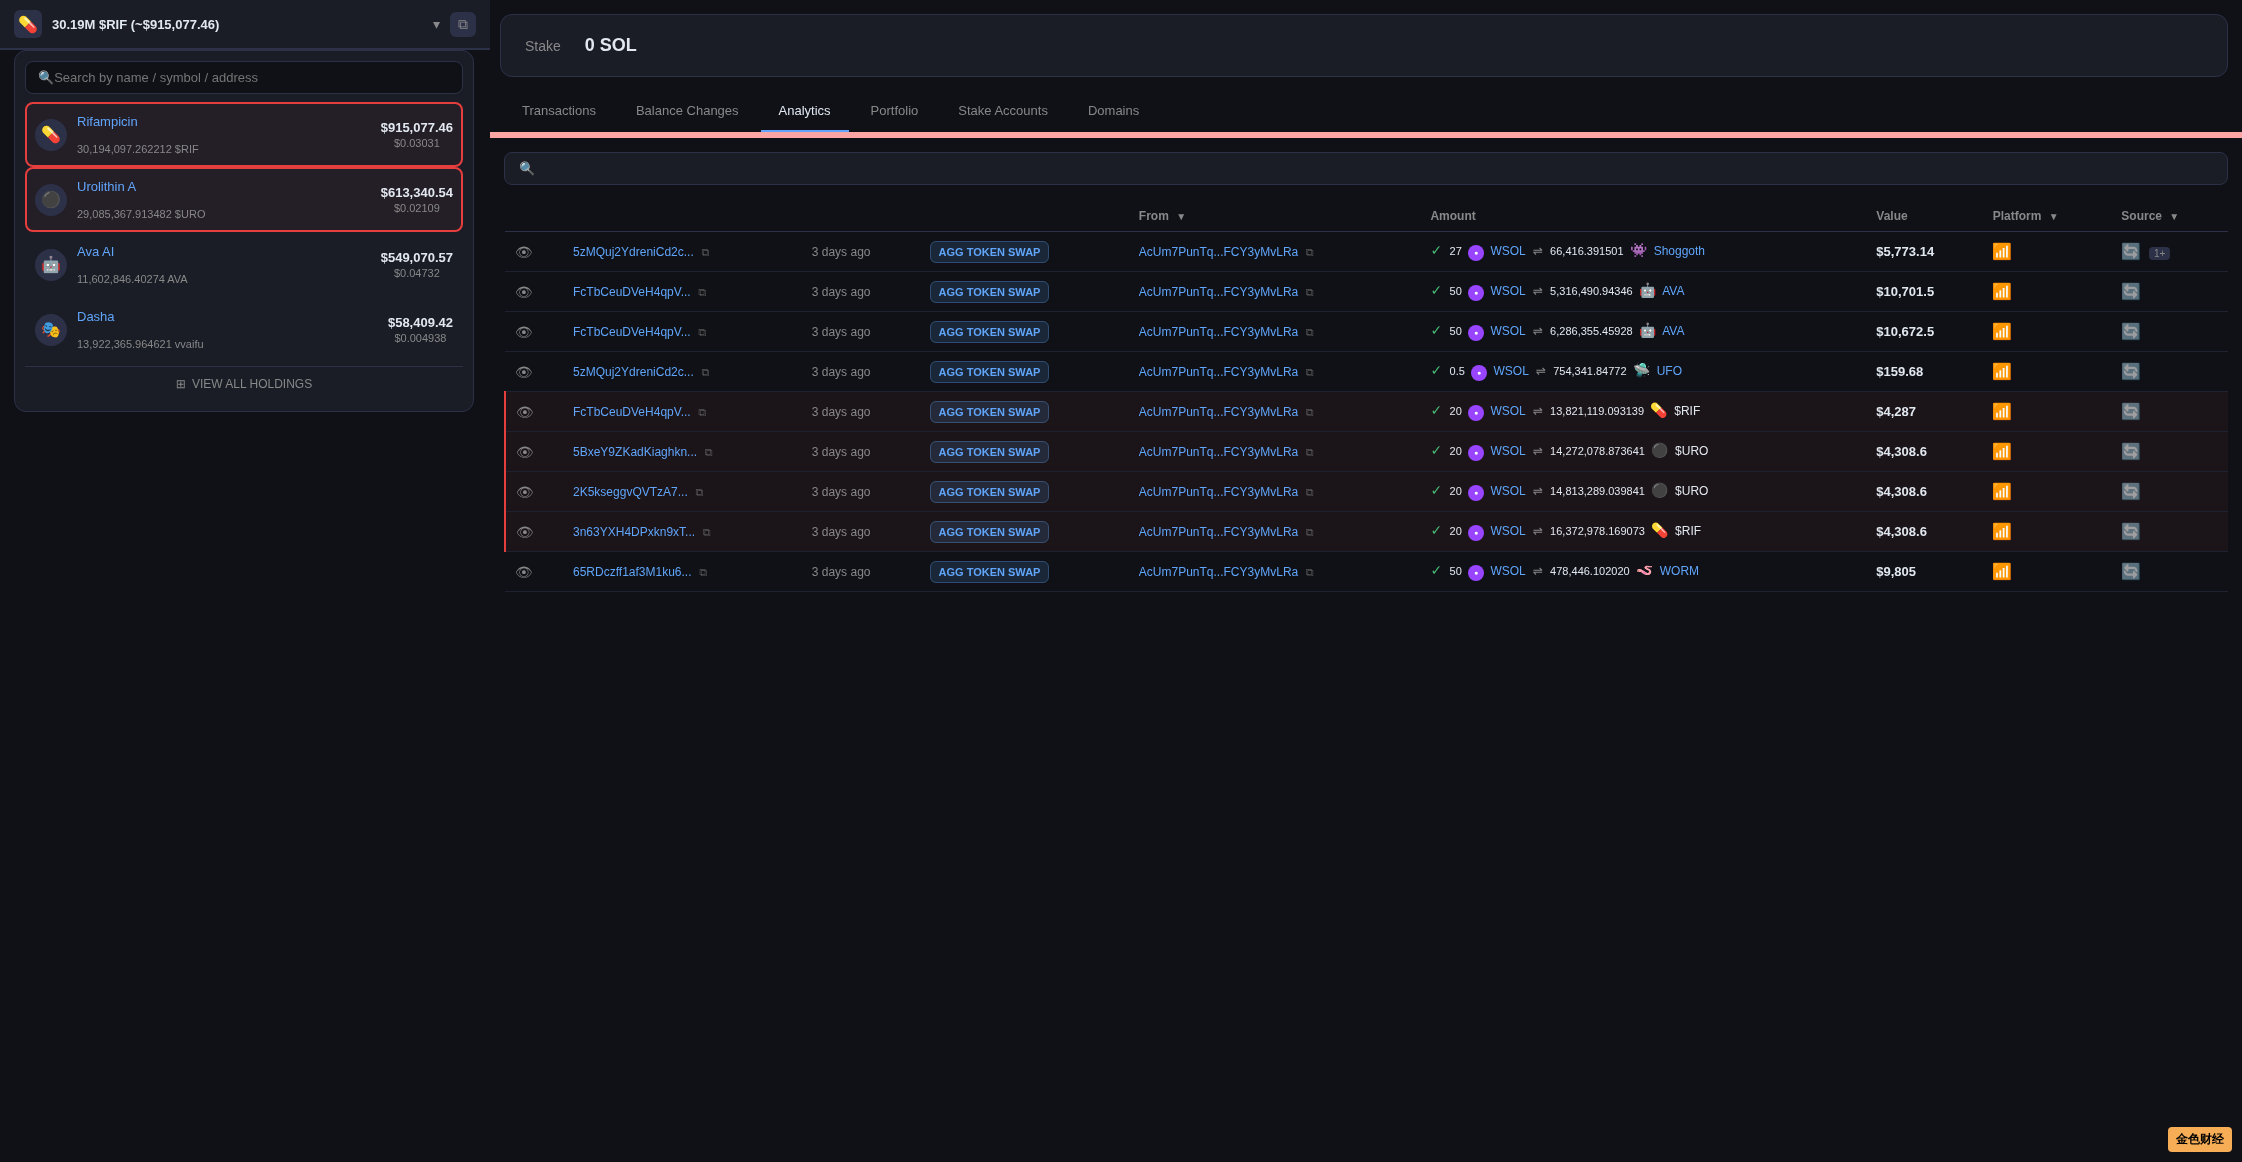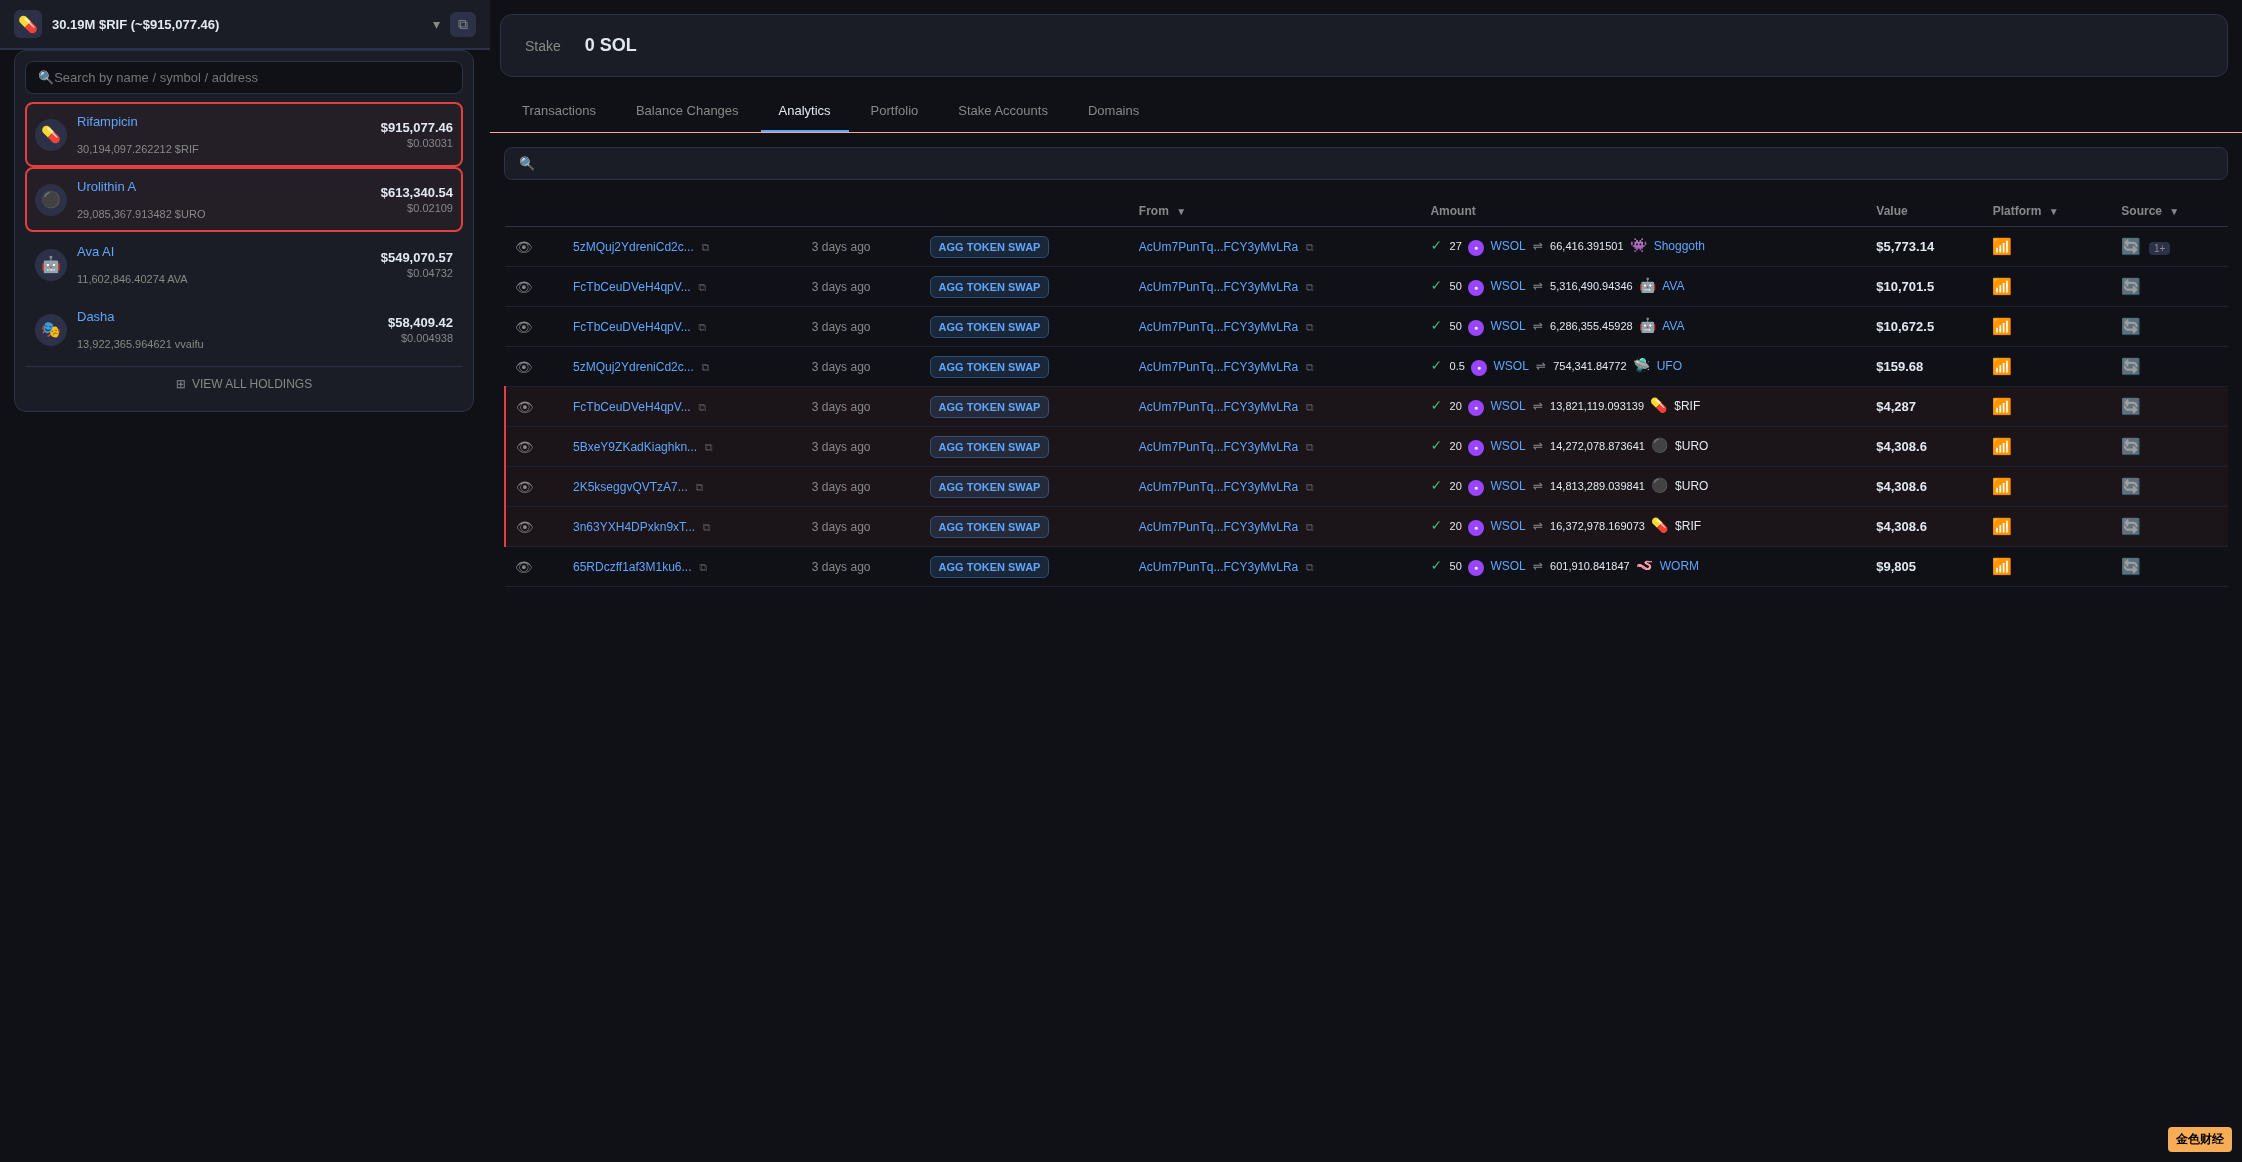--- a/index.html
+++ b/index.html
@@ -104,21 +104,21 @@
       border-radius: 50%;
       margin-right: 10px;
       display: flex; align-items: center; justify-content: center;
       font-size: 16px;
       background: #2d3148;
       flex-shrink: 0;
     }
     .holding-info { flex: 1; }
     .holding-name { font-size: 13px; color: #60a5fa; font-weight: 500; }
     .holding-amount { font-size: 11px; color: #888; margin-top: 14px; }
-    .holding-values { text-align: right; }
+    .holding-values { text-align: center; }
     .holding-usd { font-size: 13px; color: #e2e8f0; font-weight: 600; }
     .holding-price { font-size: 11px; color: #888; margin-top: 2px; }
 
     .view-all-btn {
       display: flex;
       align-items: center;
       justify-content: center;
       padding: 10px;
       color: #888;
       font-size: 12px;
@@ -140,21 +140,21 @@
     }
     .stake-label { color: #888; font-size: 14px; }
     .stake-value { font-size: 18px; font-weight: 700; color: #e2e8f0; }
 
     
     .tabs-bar {
       display: flex;
       align-items: center;
       gap: 4px;
       padding: 0 14px;
-      border-bottom: 1px solid #fca5a5;
+      border-bottom: 6px solid #fca5a5;
       margin-left: 490px;
       background: #0f1117;
     }
     .tab-item {
       padding: 12px 18px;
       font-size: 13px;
       color: #888;
       cursor: pointer;
       border-bottom: 2px solid transparent;
       white-space: nowrap;
@@ -686,21 +686,21 @@
     <td>
       <span class="from-addr">AcUm7PunTq...FCY3yMvLRa</span>
       <span class="copy-icon">⧉</span>
     </td>
     <td class="amount-cell">
       <span class="check-circle">✓</span>
       <span style="font-size:11px;color:#e2e8f0">50</span>
       <span style="display:inline-flex;align-items:center;justify-content:center;width:16px;height:16px;background:#9945FF;border-radius:50%;font-size:7px;color:white;margin:0 3px">●</span>
       <span class="token-name">WSOL</span>
       <span class="arrow-icon">⇌</span>
-      <span style="font-size:11px;color:#e2e8f0">601,910.841847</span>
+      <span style="font-size:11px;color:#e2e8f0">478,446.102020</span>
       <span style="margin:0 3px;font-size:14px">🪱</span>
       <span class="token-name" style="color:#60a5fa">WORM</span>
     </td>
     <td class="value-cell">$9,805</td>
     <td>
       <span class="signal-icon">📶</span>
     </td>
     <td>
       <span style="font-size:16px;opacity:0.6">🔄</span>
       

